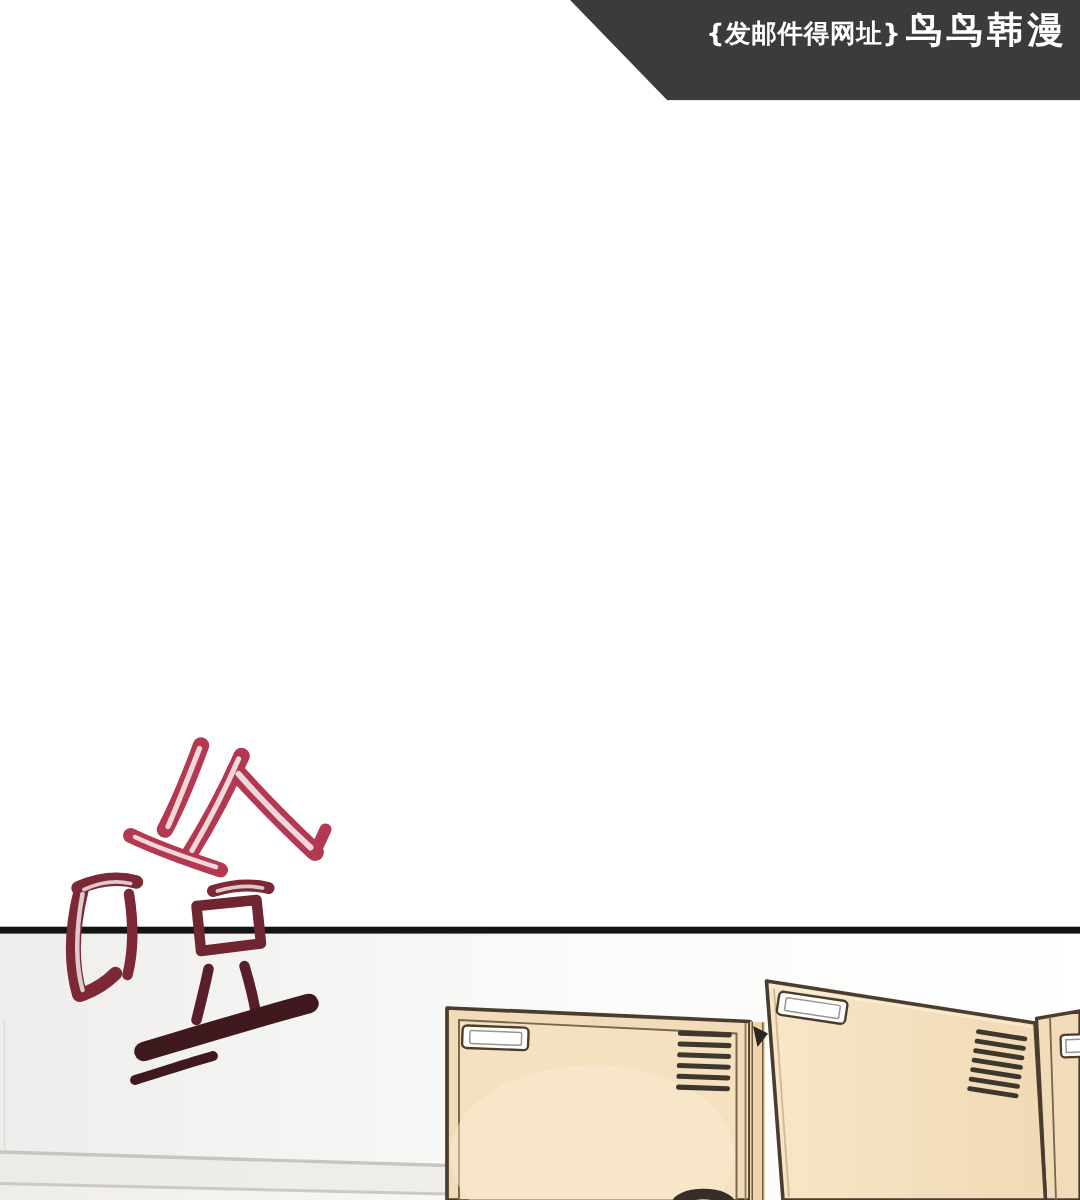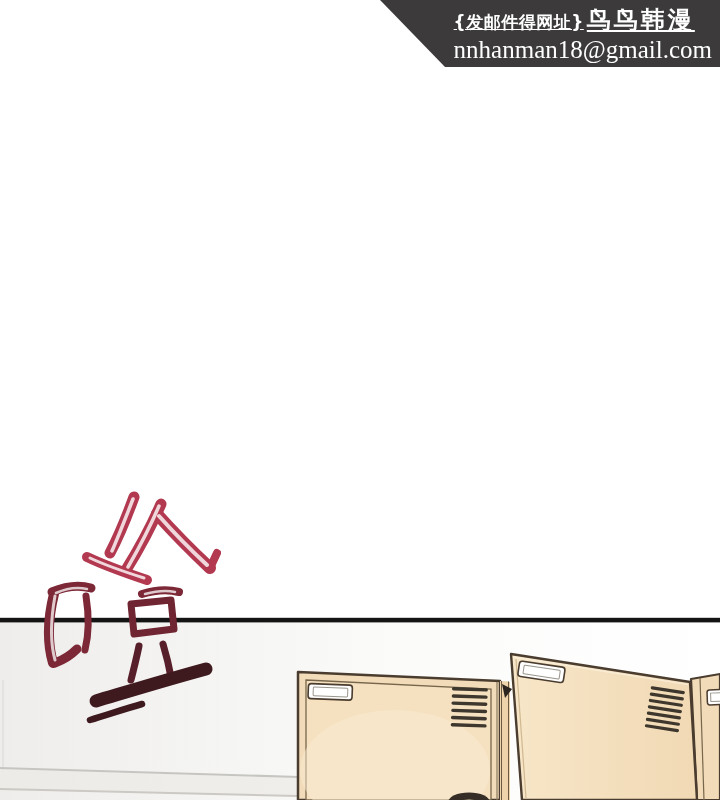--- a/index.html
+++ b/index.html
@@ -12,21 +12,21 @@
     font-family:"DejaVu Sans",sans-serif;
   }
   
   .banner{
     position:absolute;top:0;left:378px;width:342px;height:67px;
     background:#3c3a3b;
     clip-path:polygon(0.6% 0,100% 0,100% 100%,19.6% 100%);
     color:#ffffff;
   }
   .banner-inner{position:absolute;top:0;right:8px;text-align:right;white-space:nowrap;}
-  .banner-line1{display:flex;justify-content:flex-start;align-items:baseline;margin-top:4px;text-decoration:underline;}
+  .banner-line1{display:flex;justify-content:center;align-items:baseline;margin-top:4px;}
   .banner-note{font-size:17px;font-weight:bold;letter-spacing:0.5px;}
   .banner-brand{font-size:24px;font-weight:bold;letter-spacing:3px;margin-left:3px;}
   .banner-email{
     font-family:"Liberation Serif",serif;
     font-size:25px;line-height:26px;margin-top:1px;
   }
   
   .scene-svg{position:absolute;left:0;top:600px;width:720px;height:200px;}
   
   .sfx-svg{position:absolute;left:30px;top:480px;width:200px;height:270px;filter:blur(0.5px);}
@@ -36,21 +36,20 @@
 <body>
 
 <div class="page">
 
   <div class="banner">
     <div class="banner-inner">
       <div class="banner-line1">
         <span class="banner-note">{发邮件得网址}</span>
         <span class="banner-brand">鸟鸟韩漫</span>
       </div>
-      <div class="banner-email">nnhanman18@gmail.com</div>
     </div>
   </div>
 
   <svg class="scene-svg" viewBox="0 600 720 200" aria-hidden="true">
     <defs>
       <linearGradient id="bgGrad" x1="0" y1="0" x2="1" y2="0">
         <stop offset="0" stop-color="#eeedeb"></stop>
         <stop offset="0.55" stop-color="#fbfbfa"></stop>
         <stop offset="1" stop-color="#ffffff"></stop>
       </linearGradient>

